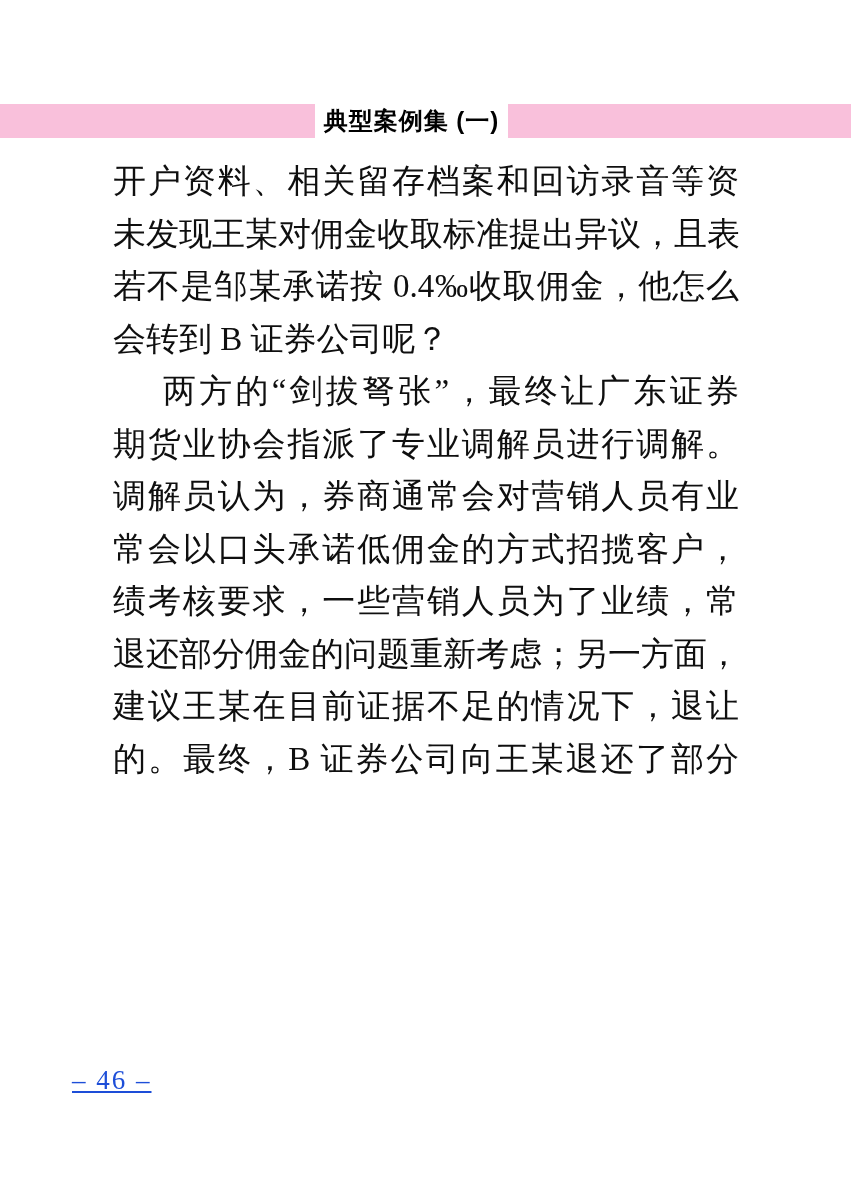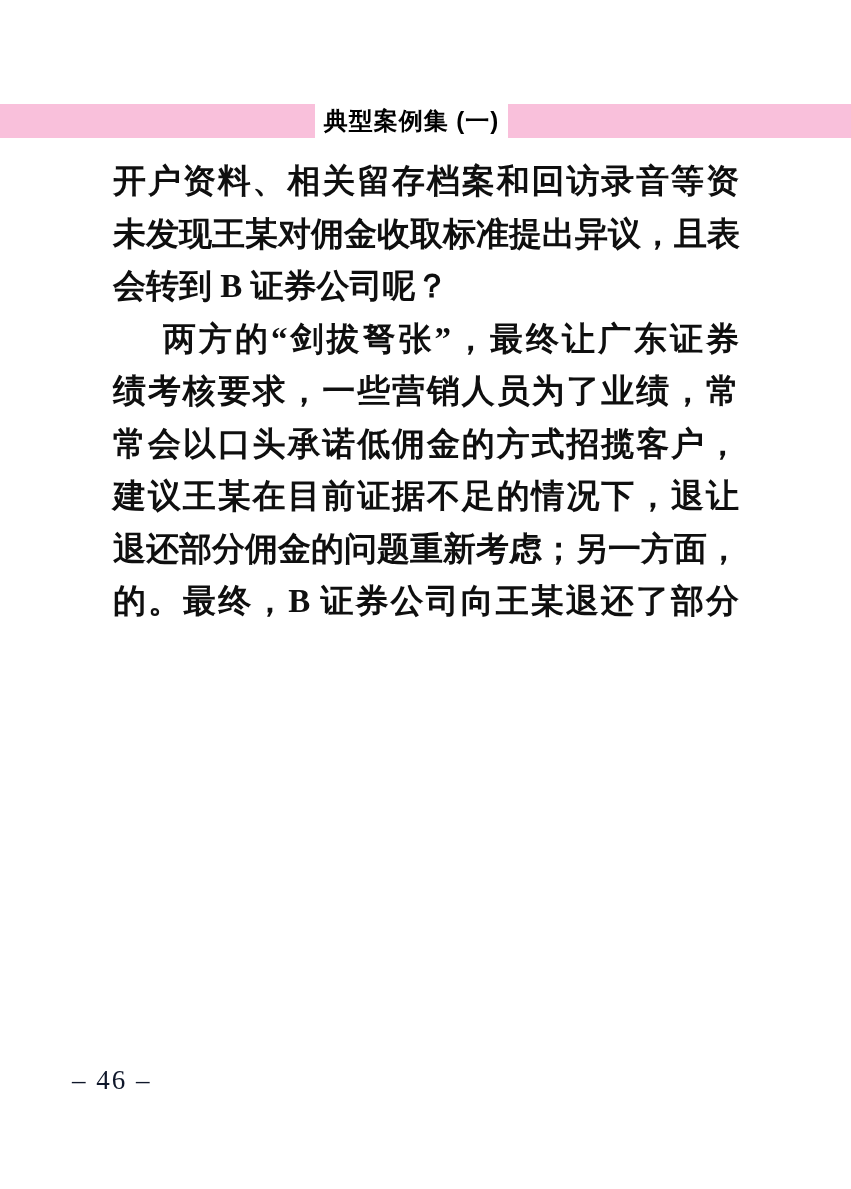--- a/index.html
+++ b/index.html
@@ -43,62 +43,65 @@
     position: absolute;
     top: 155px; left: 113px; width: 626px;
     font-size: 33px;
     line-height: 52.5px;
     color: #0f0f0f;
   }
   .line {
     text-align: justify;
     text-align-last: justify;
     white-space: nowrap;
-    font-weight: bold;
   }
   .line-end {
     text-align-last: left;   
   }
   .line-indent {
     text-indent: 50px;       
   }
 
   
   .page-number {
     position: absolute;
     top: 1066px; left: 72px;
     font-size: 27px;
     letter-spacing: 2px;
-    color: #0f172a;
+    color: #1d4ed8;
     line-height: 1.1;
+    text-decoration: underline;
   }
 </style>
 </head>
 <body>
 
 <div class="page">
 
   <header class="header">
     <div class="band band-left"></div>
     <div class="title-gap">
       <h1 class="title">典型案例集 (一)</h1>
     </div>
     <div class="band band-right"></div>
   </header>
 
   <main class="body-text">
     <div class="line">开户资料、相关留存档案和回访录音等资</div>
     <div class="line">未发现王某对佣金收取标准提出异议，且表</div>
+    <div class="line">若不是邹某承诺按 0.4‰收取佣金，他怎么</div>
     <div class="line line-end">会转到 B 证券公司呢？</div>
 
     <div class="line line-indent">两方的“剑拔弩张”，最终让广东证券</div>
+    <div class="line">期货业协会指派了专业调解员进行调解。</div>
+    <div class="line">调解员认为，券商通常会对营销人员有业</div>
+    <div class="line">常会以口头承诺低佣金的方式招揽客户，</div>
     <div class="line">绩考核要求，一些营销人员为了业绩，常</div>
-    <div class="line">常会以口头承诺低佣金的方式招揽客户，</div>
+    <div class="line">退还部分佣金的问题重新考虑；另一方面，</div>
     <div class="line">建议王某在目前证据不足的情况下，退让</div>
-    <div class="line">退还部分佣金的问题重新考虑；另一方面，</div>
     <div class="line">的。最终，B 证券公司向王某退还了部分</div>
   </main>
 
   <footer>
     <div class="page-number">– 46 –</div>
   </footer>
 
 </div>
 
 </body></html>

